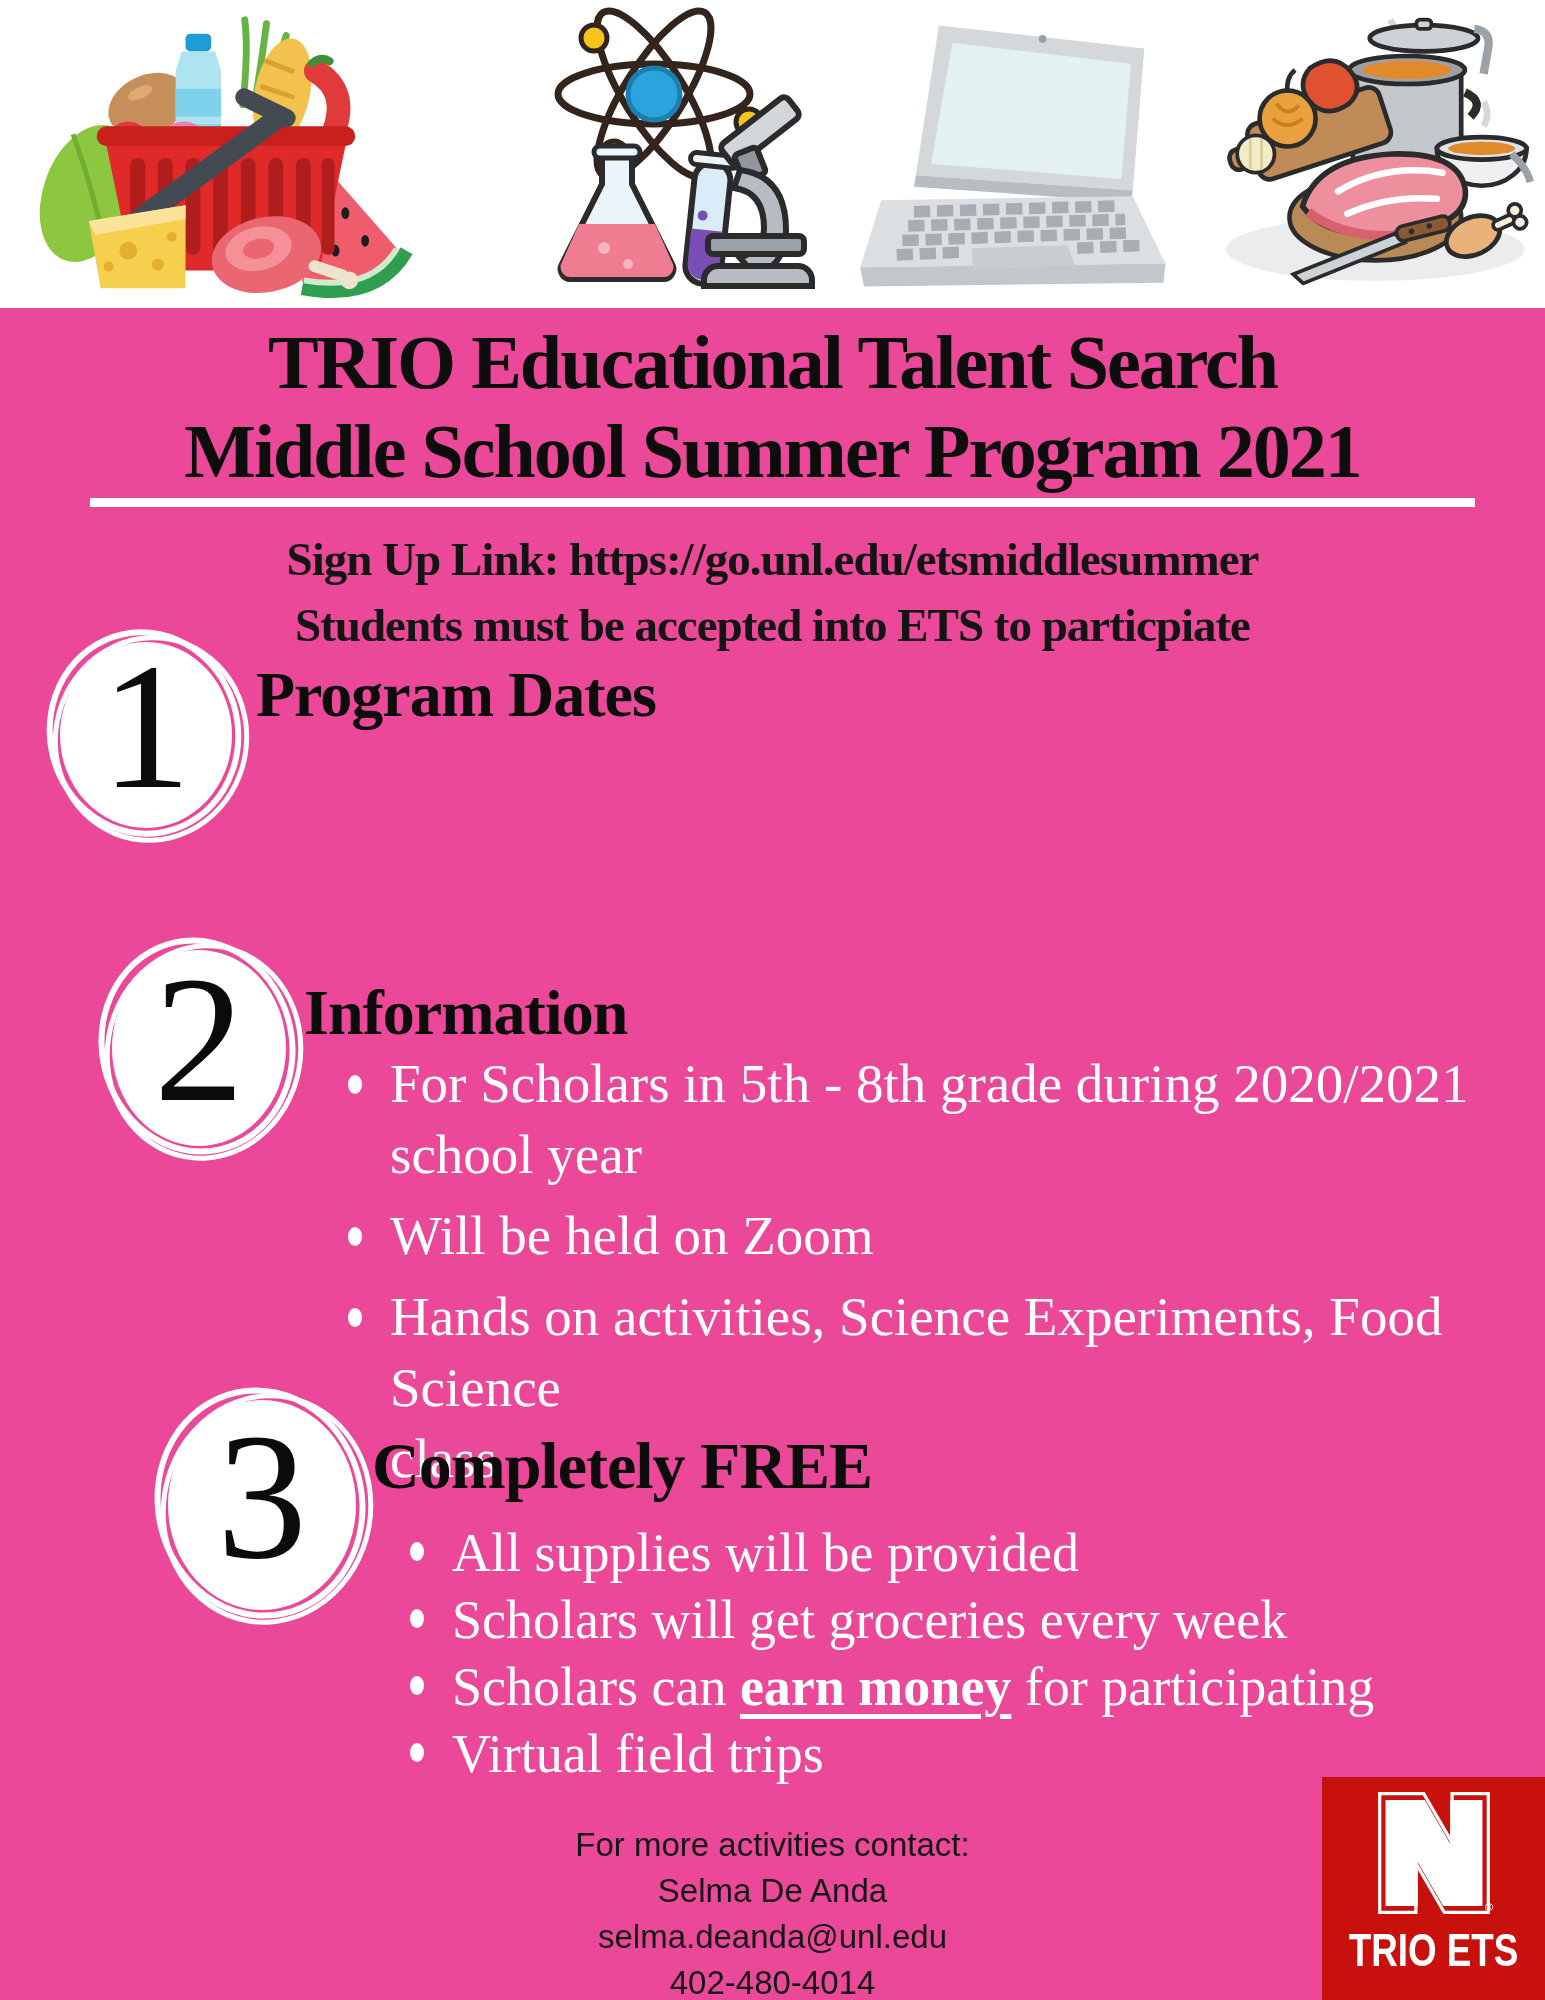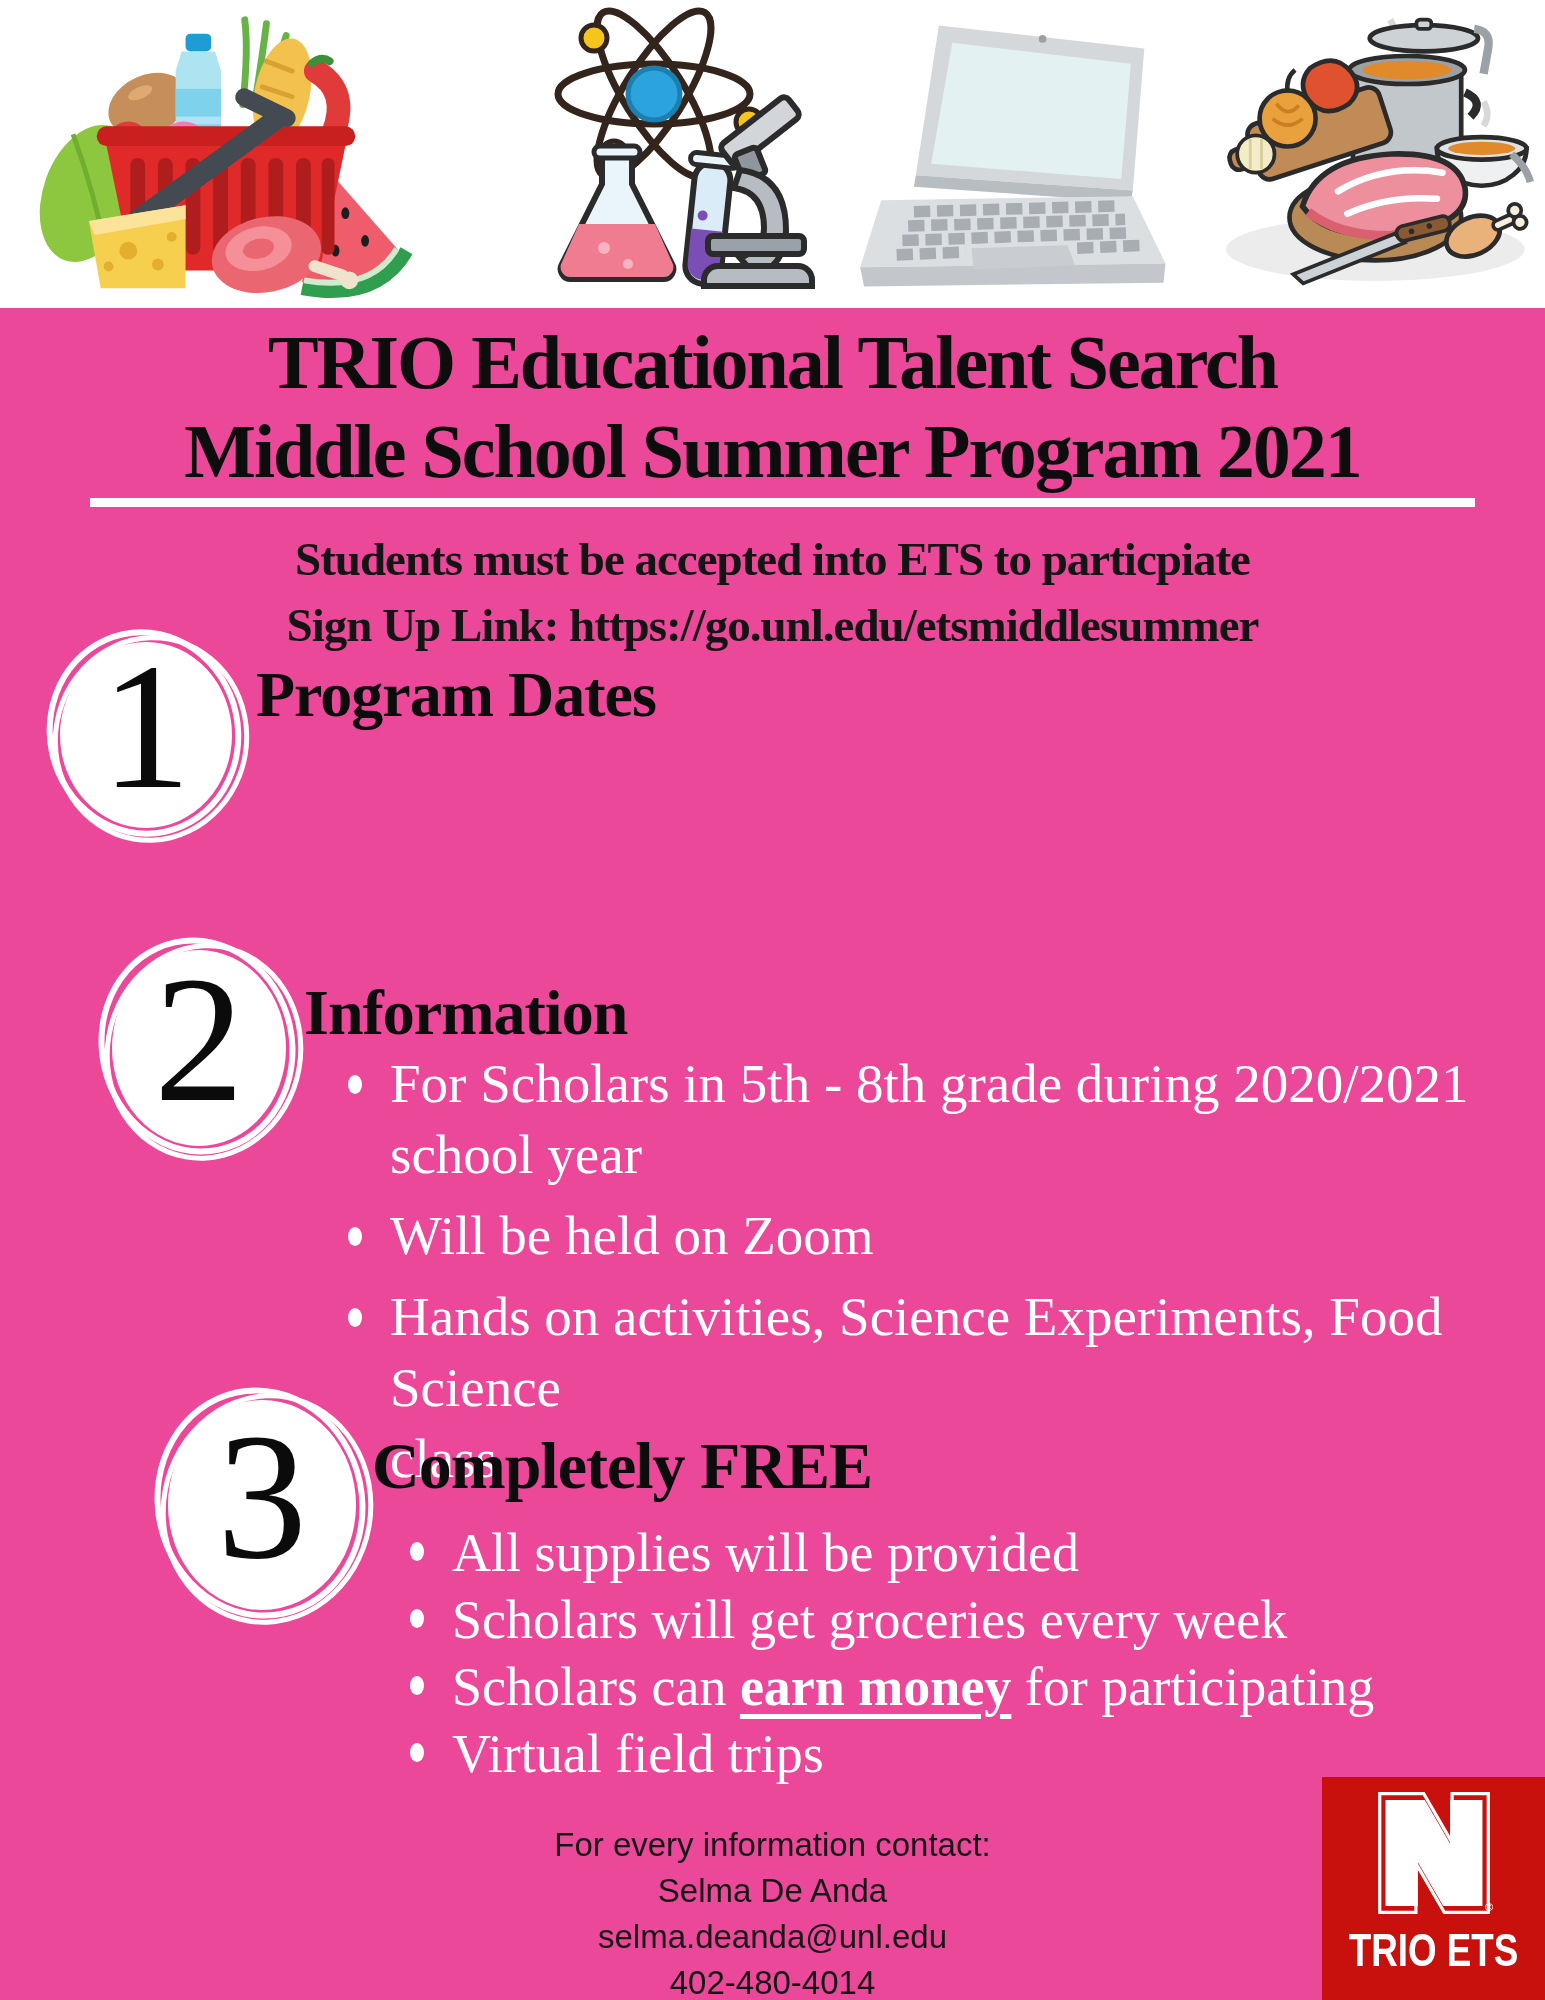--- a/index.html
+++ b/index.html
@@ -243,22 +243,22 @@
     </div>
   </div>
 
   <div class="title">
     <div>TRIO Educational Talent Search</div>
     <div>Middle School Summer Program 2021</div>
   </div>
   <div class="rule"></div>
 
   <div class="signup">
+    <div>Sign Up Link: https://go.unl.edu/etsmiddlesummer</div>
     <div>Students must be accepted into ETS to particpiate</div>
-    <div>Sign Up Link: https://go.unl.edu/etsmiddlesummer</div>
   </div>
 
   <div class="sec-circle" id="c1">
     <span class="sec-num">1</span>
   </div>
   <div class="sec-heading" id="h1">Program Dates</div>
 
   <div class="sec-circle" id="c2">
     <span class="sec-num">2</span>
   </div>
@@ -276,21 +276,21 @@
   </div>
   <div class="sec-heading" id="h3">Completely FREE</div>
   <ul class="bullets" id="b3">
     <li>All supplies will be provided</li>
     <li>Scholars will get groceries every week</li>
     <li><span>Scholars can </span><span class="money">earn money</span><span> for participating</span></li>
     <li>Virtual field trips</li>
   </ul>
 
   <div class="contact">
-    <div>For every information contact:</div>
+    <div>For more activities contact:</div>
     <div>Selma De Anda</div>
     <div>selma.deanda@unl.edu</div>
     <div>402-480-4014</div>
   </div>
 
   <div class="logo">
     <svg viewBox="0 0 104 104">
       <path d="M10,6 H44 L66,44 V6 H94 V98 H60 L38,60 V98 H10 Z" fill="none" stroke="#ffffff" stroke-width="2.5" transform="translate(52,52) scale(1.12) translate(-52,-52)"></path>
       <path d="M10,6 H44 L66,44 V6 H94 V98 H60 L38,60 V98 H10 Z" fill="#ffffff"></path>
       <text x="96" y="102" font-size="10" fill="#ffffff" font-family="Liberation Sans, sans-serif">®</text>

